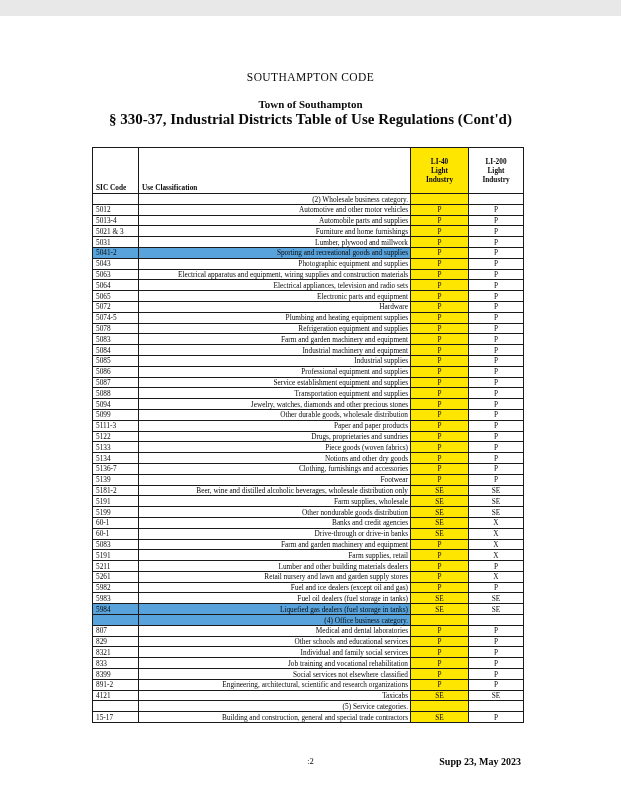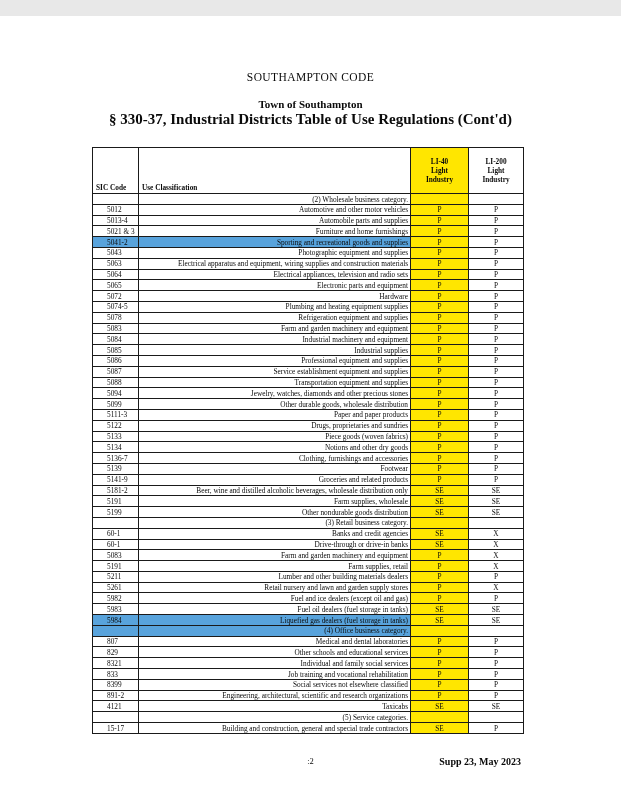--- a/index.html
+++ b/index.html
@@ -69,21 +69,21 @@
     padding: 1px 2px 1px 3px;
   }
   th.h-center {
     text-align: center;
     vertical-align: middle;
     white-space: pre-line;
     line-height: 9px;
     padding: 9px 0;
   }
   .reg-table td { height: 9.3px; padding: 0.5px 2px 0 2px; }
-  td.sic-cell { padding-left: 14px; white-space: nowrap; }
+  td.sic-cell { padding-left: 3px; white-space: nowrap; }
   td.use-cell { white-space: pre-wrap; text-align: right; }
   td.use-cell.item { padding-left: 14px; }
   td.use-cell.cat  { padding-left: 4px; }
   td.val-cell { text-align: center; }
   .li40 { background: var(--yellow); }
   tr.blue td.sic-cell, tr.blue td.use-cell { background: var(--blue); }
   .footer-page {
     position: absolute;
     top: 740px; left: 0; width: 621px;
     text-align: center;
@@ -143,20 +143,26 @@
     <td class="use-cell item">Automobile parts and supplies</td>
     <td class="val-cell li40">P</td>
     <td class="val-cell">P</td>
   </tr>
         <tr>
     <td class="sic-cell">5021 &amp; 3</td>
     <td class="use-cell item">Furniture and home furnishings</td>
     <td class="val-cell li40">P</td>
     <td class="val-cell">P</td>
   </tr>
+        <tr>
+    <td class="sic-cell">5031</td>
+    <td class="use-cell item">Lumber, plywood and millwork</td>
+    <td class="val-cell li40">P</td>
+    <td class="val-cell">P</td>
+  </tr>
         <tr class="blue">
     <td class="sic-cell">5041-2</td>
     <td class="use-cell item">Sporting and recreational goods and supplies</td>
     <td class="val-cell li40">P</td>
     <td class="val-cell">P</td>
   </tr>
         <tr>
     <td class="sic-cell">5043</td>
     <td class="use-cell item">Photographic equipment and supplies</td>
     <td class="val-cell li40">P</td>
@@ -276,48 +282,36 @@
     <td class="val-cell li40">P</td>
     <td class="val-cell">P</td>
   </tr>
         <tr>
     <td class="sic-cell">5139</td>
     <td class="use-cell item">Footwear</td>
     <td class="val-cell li40">P</td>
     <td class="val-cell">P</td>
   </tr>
         <tr>
-    <td class="sic-cell">5141-9</td>
-    <td class="use-cell item">Groceries and related products</td>
-    <td class="val-cell li40">P</td>
-    <td class="val-cell">P</td>
-  </tr>
-        <tr>
     <td class="sic-cell">5181-2</td>
     <td class="use-cell item">Beer, wine and distilled alcoholic beverages, wholesale distribution only</td>
     <td class="val-cell li40">SE</td>
     <td class="val-cell">SE</td>
   </tr>
         <tr>
     <td class="sic-cell">5191</td>
     <td class="use-cell item">Farm supplies, wholesale</td>
     <td class="val-cell li40">SE</td>
     <td class="val-cell">SE</td>
   </tr>
         <tr>
     <td class="sic-cell">5199</td>
     <td class="use-cell item">Other nondurable goods distribution</td>
     <td class="val-cell li40">SE</td>
     <td class="val-cell">SE</td>
-  </tr>
-        <tr>
-    <td class="sic-cell"></td>
-    <td class="use-cell cat">(3) Retail business category.</td>
-    <td class="val-cell li40"></td>
-    <td class="val-cell"></td>
   </tr>
         <tr>
     <td class="sic-cell">60-1</td>
     <td class="use-cell item">Banks and credit agencies</td>
     <td class="val-cell li40">SE</td>
     <td class="val-cell">X</td>
   </tr>
         <tr>
     <td class="sic-cell">60-1</td>
     <td class="use-cell item">Drive-through or drive-in banks</td>

